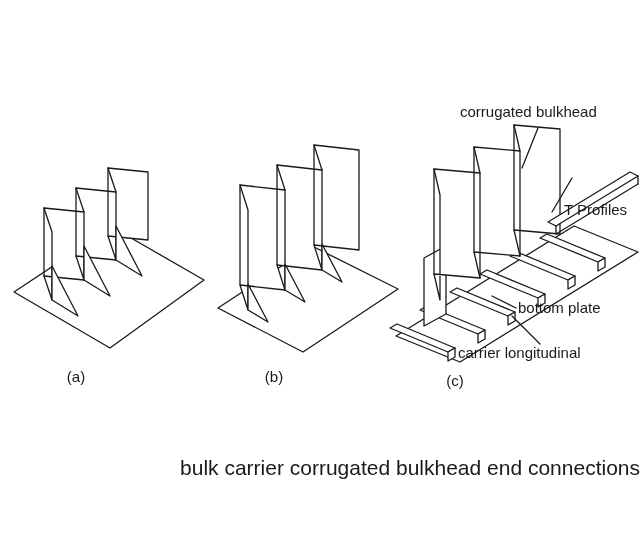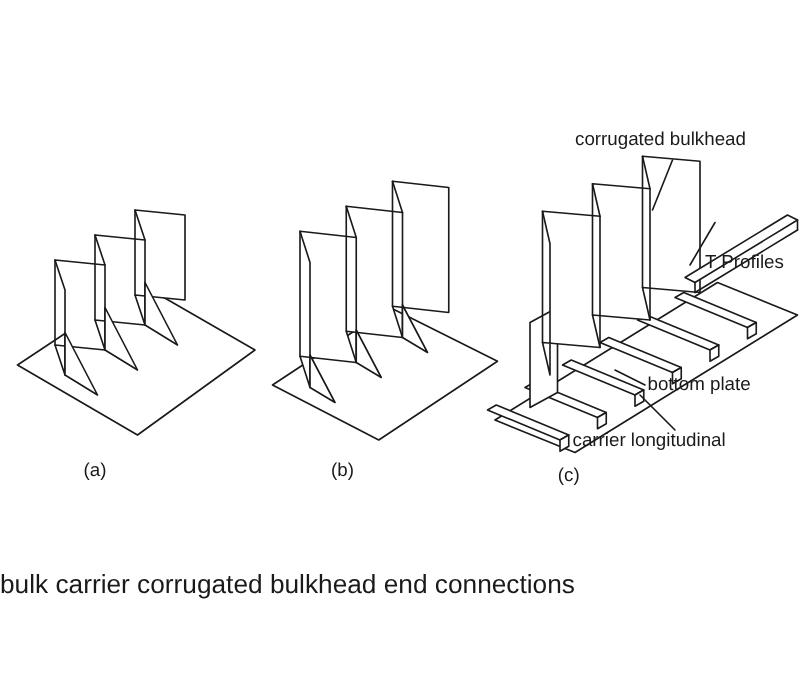--- a/index.html
+++ b/index.html
@@ -27,21 +27,21 @@
   .sub-label{
     position:absolute;
     font-size:15px;
     color:var(--ink);
     width:60px;
     text-align:center;
   }
   .caption{
     position:absolute;
     left:0;top:456px;width:640px;
-    text-align:left;
+    text-align:right;
     font-size:21px;
     color:var(--ink);
   }
   path,line,polyline{
     stroke:var(--ink);
     stroke-width:1.3;
     fill:none;
     stroke-linejoin:round;
     stroke-linecap:round;
   }

